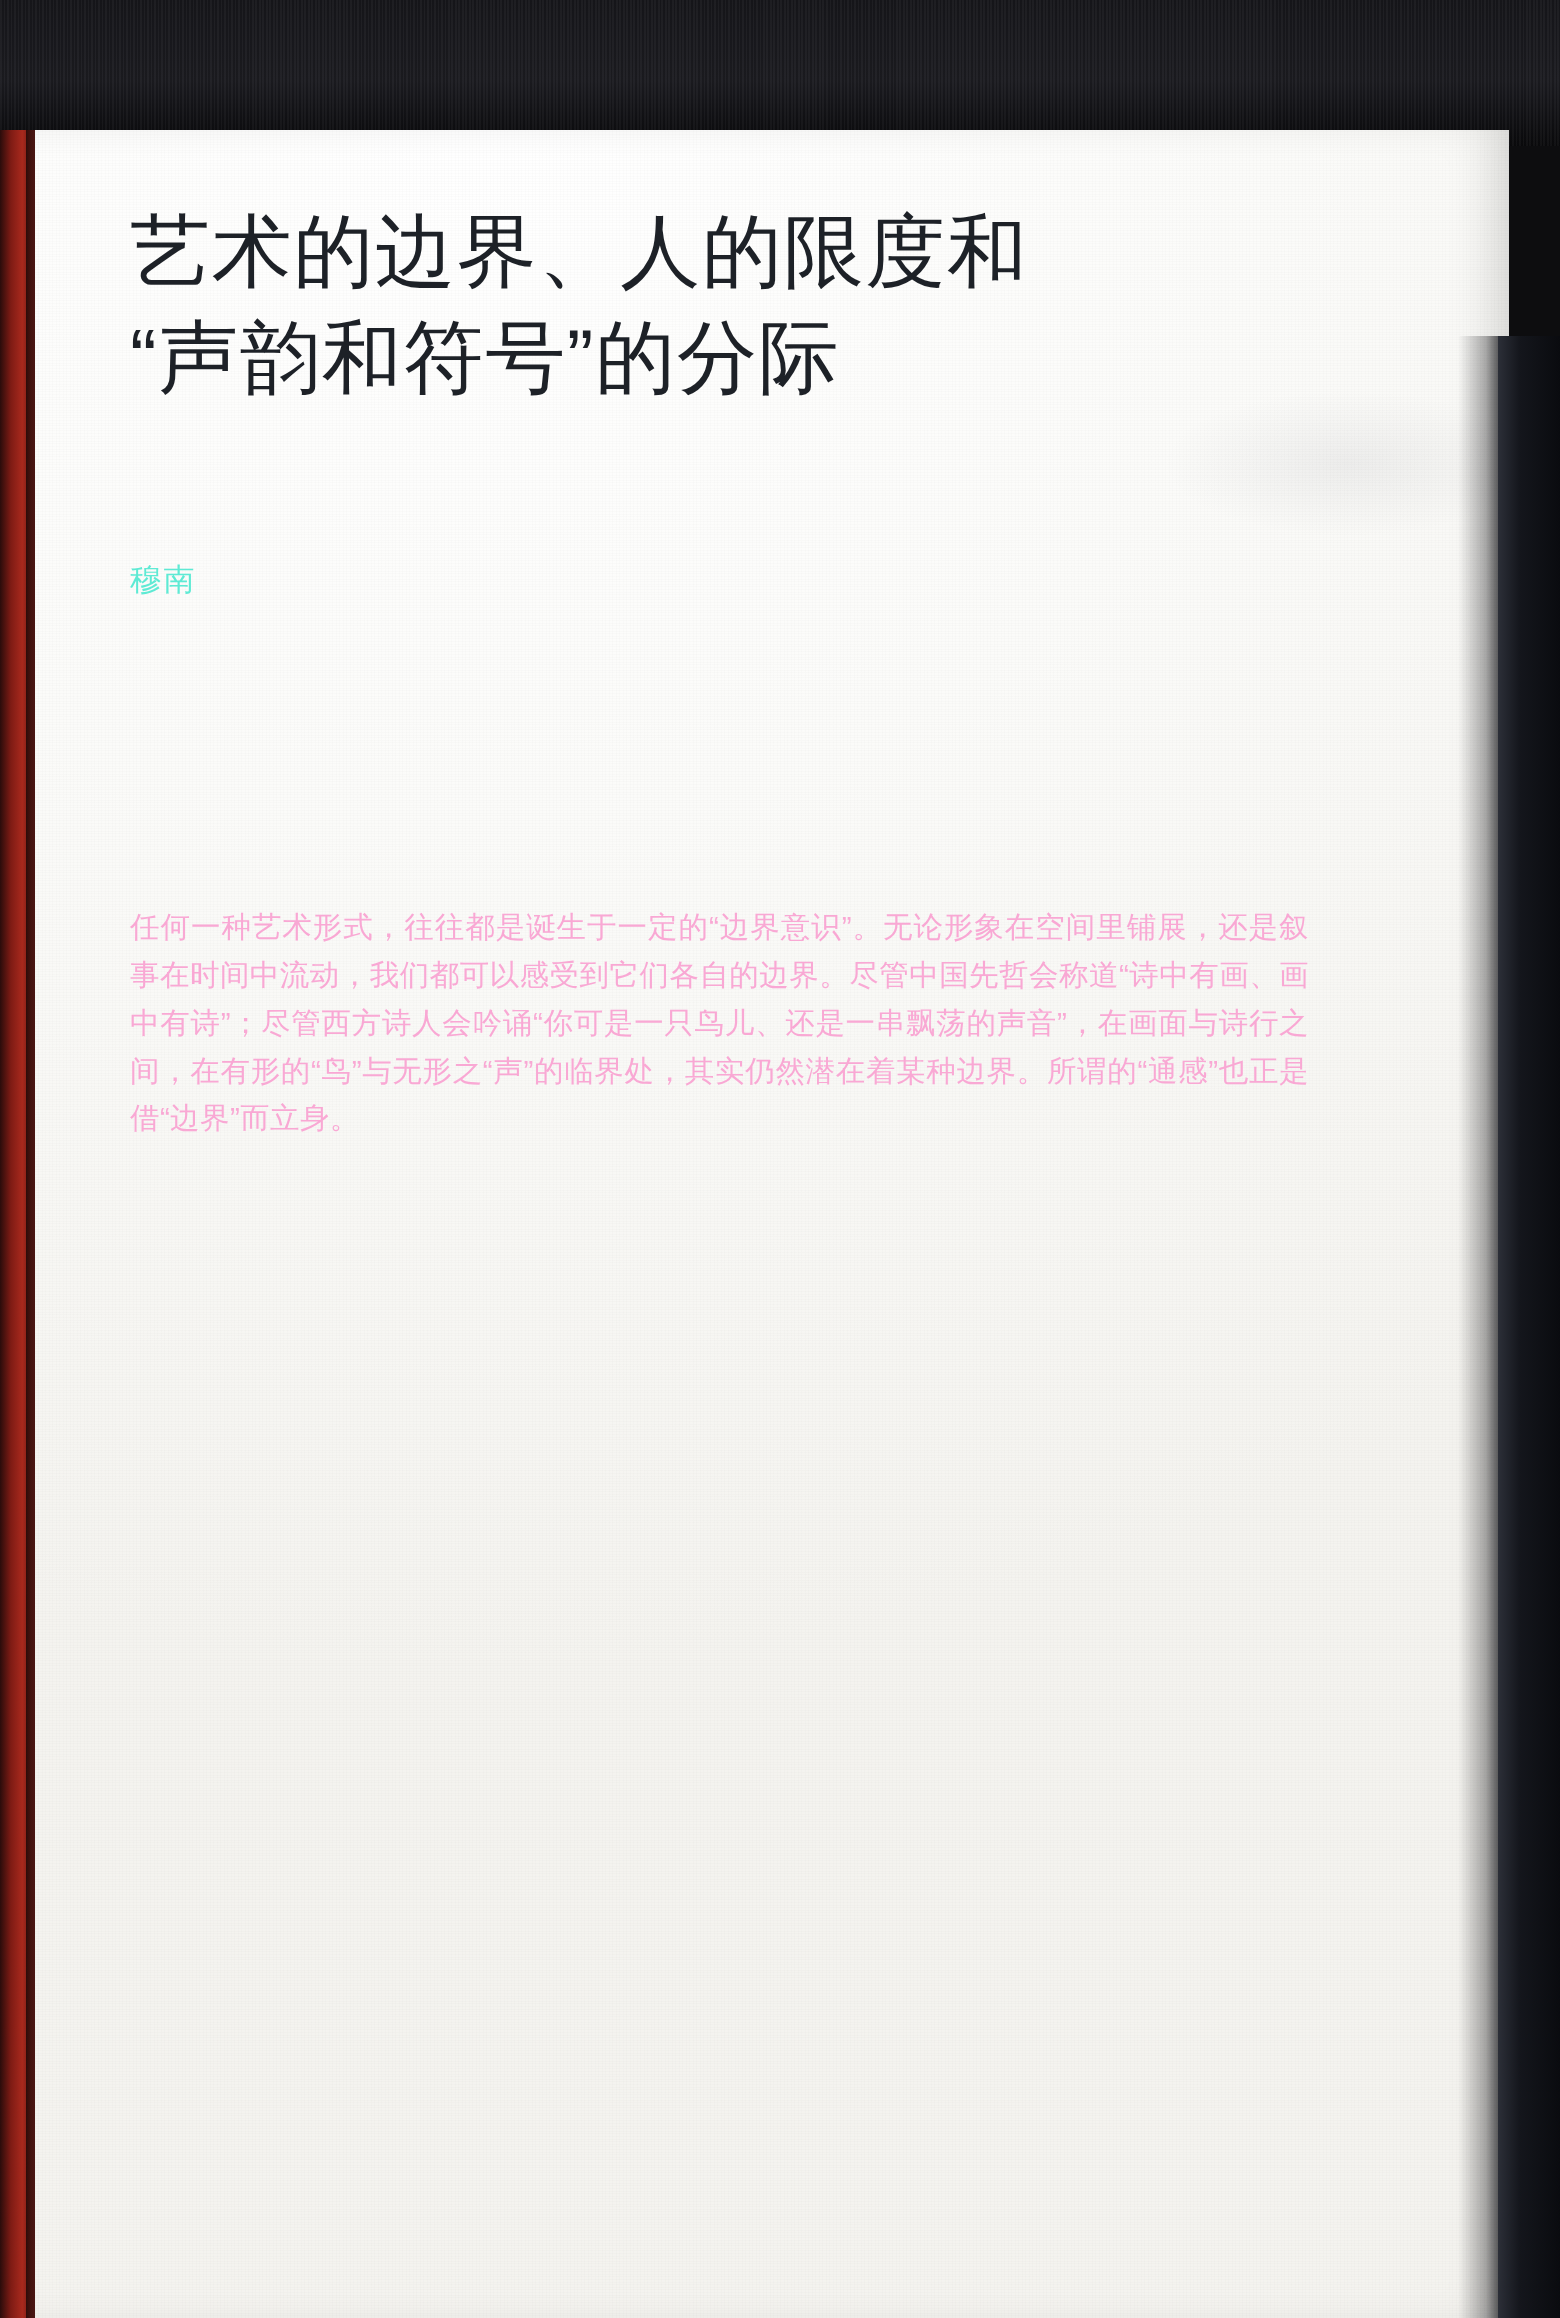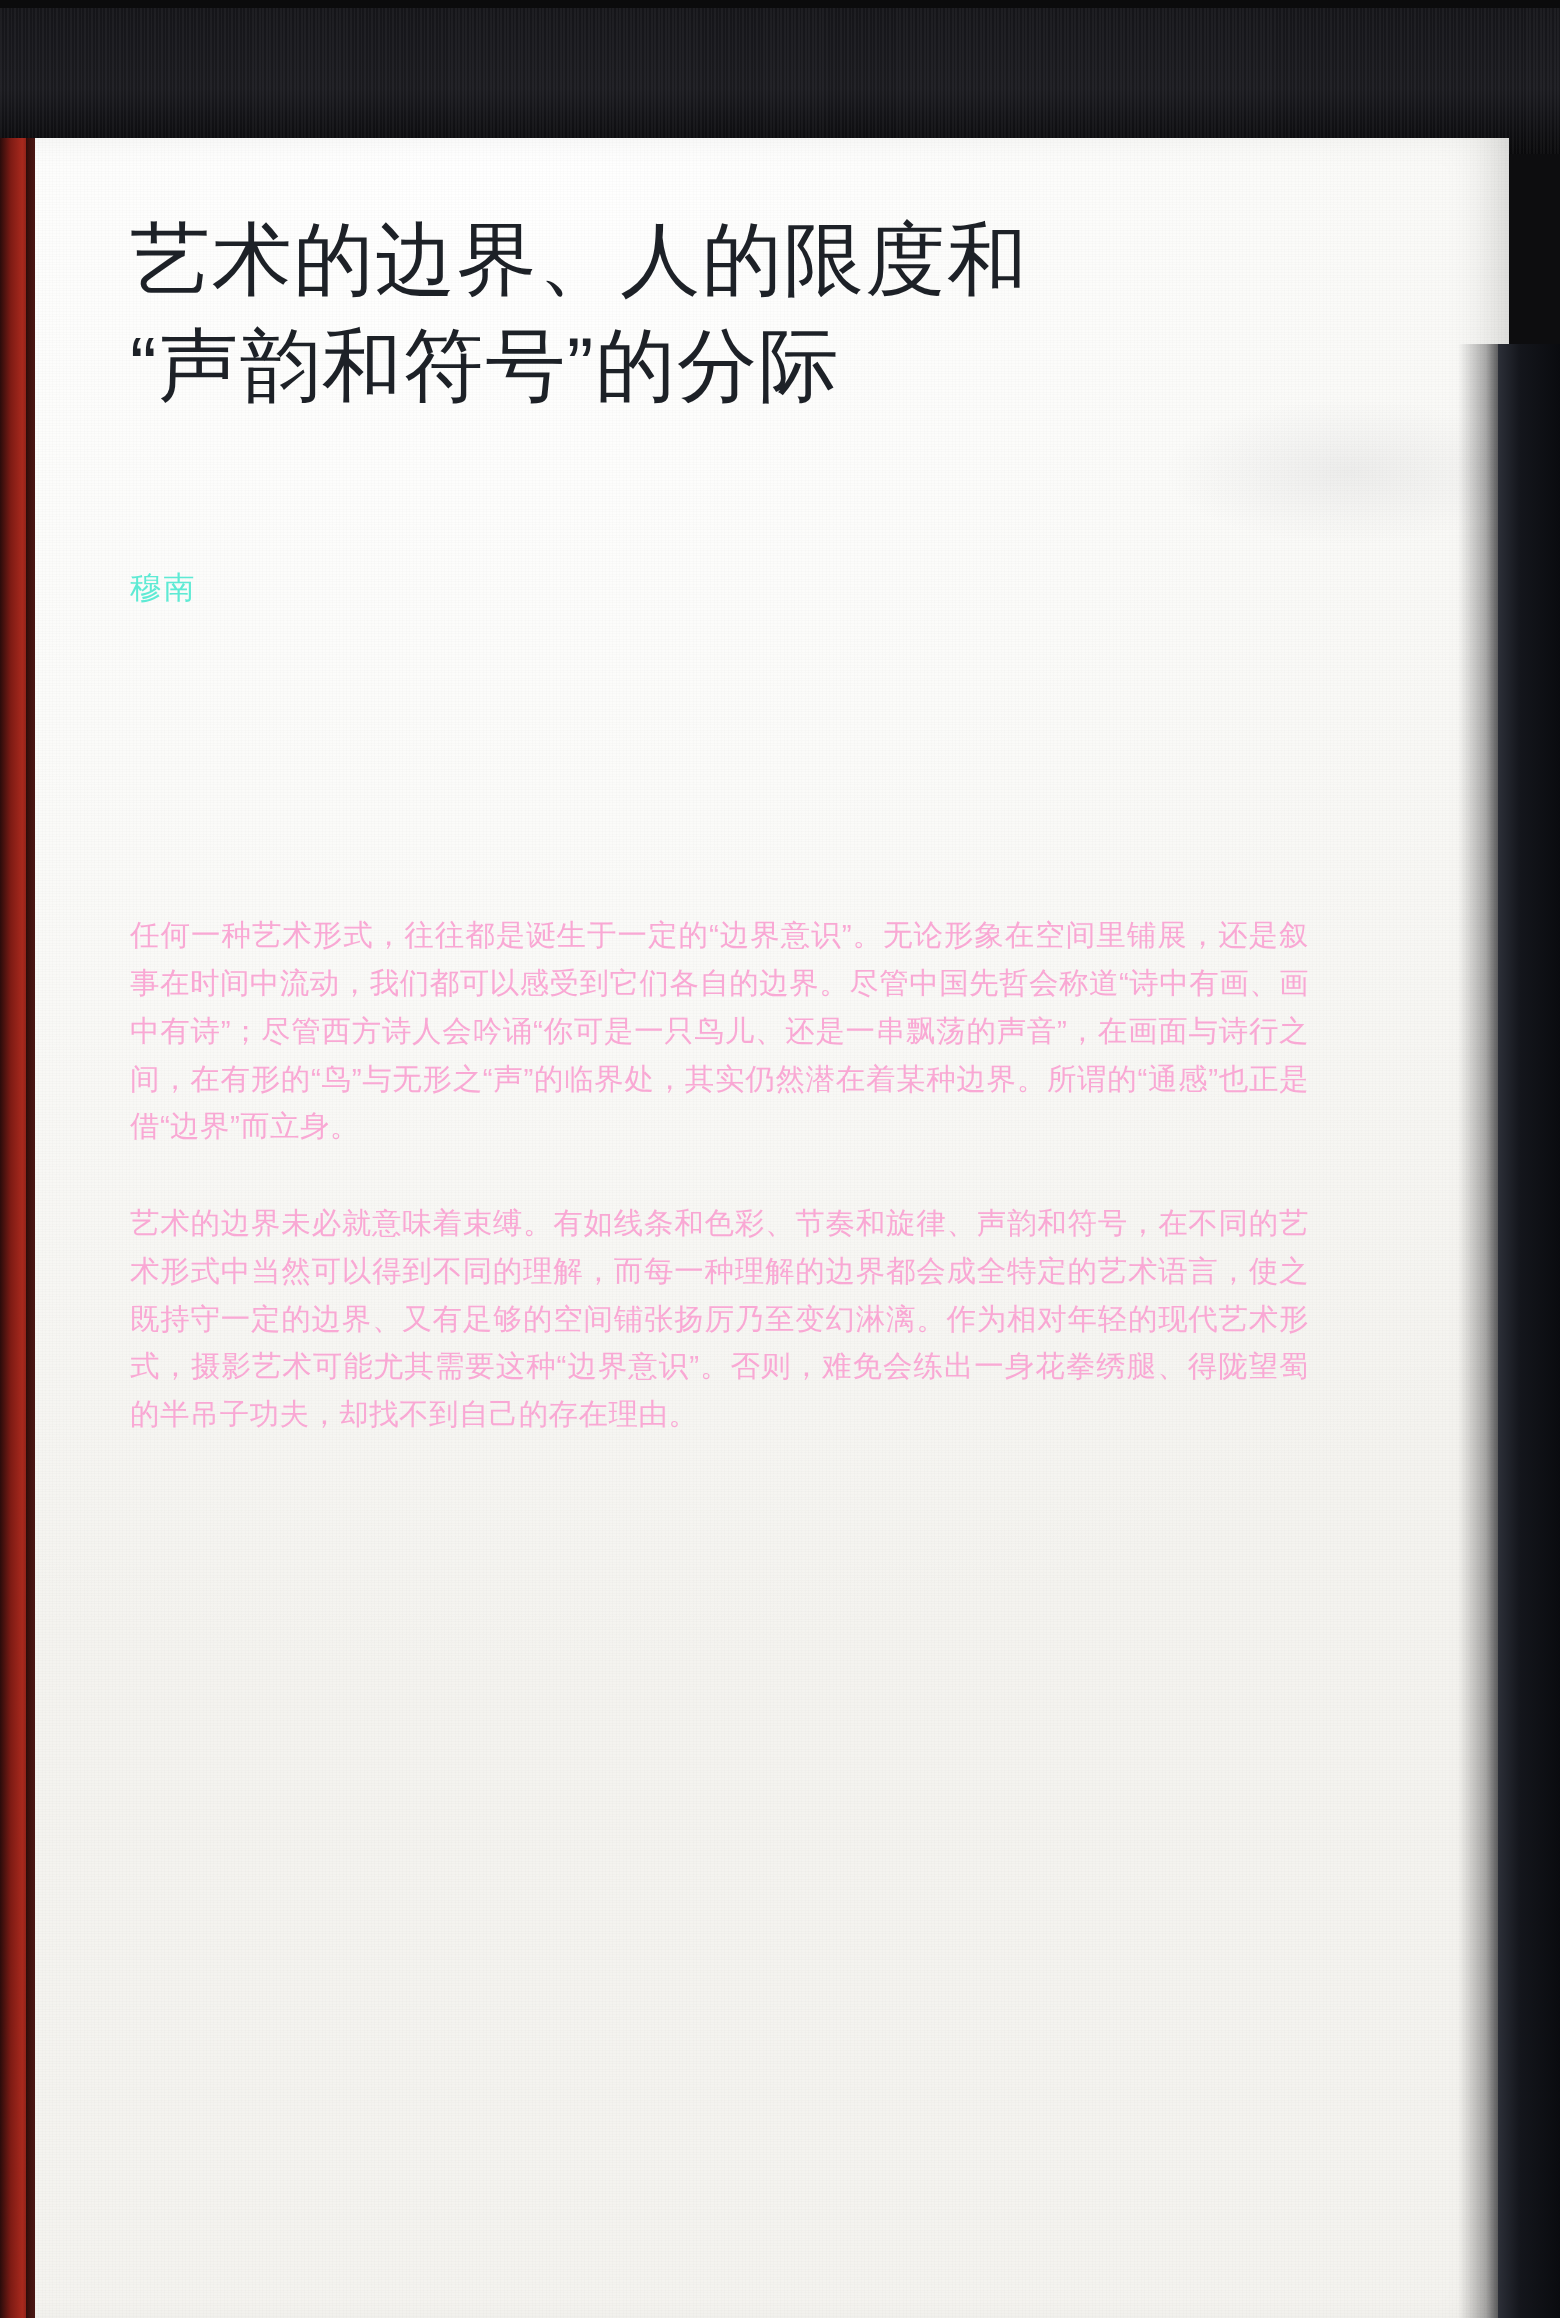--- a/index.html
+++ b/index.html
@@ -10,21 +10,21 @@
   body {
     width: 1560px;
     height: 2319px;
     overflow: hidden;
     font-family: "Liberation Sans", sans-serif;
   }
 
   
   #scan {
     position: absolute;
-    left: 0; top: 8px;
+    left: 0; top: 0;
     width: 1560px;
     height: 1634px;
     background: #0d0d0f;
   }
 
   
   .top-band {
     position: absolute;
     left: 0; top: 0;
     width: 1560px;
@@ -162,18 +162,17 @@
 
     <h1 class="title">
       <span>艺术的边界、人的限度和</span>
       <span class="line2">“声韵和符号”的分际</span>
     </h1>
 
     <div class="author">穆南</div>
 
     <div class="body-copy">
       <p>任何一种艺术形式，往往都是诞生于一定的“边界意识”。无论形象在空间里铺展，还是叙事在时间中流动，我们都可以感受到它们各自的边界。尽管中国先哲会称道“诗中有画、画中有诗”；尽管西方诗人会吟诵“你可是一只鸟儿、还是一串飘荡的声音”，在画面与诗行之间，在有形的“鸟”与无形之“声”的临界处，其实仍然潜在着某种边界。所谓的“通感”也正是借“边界”而立身。</p>
-      <p>艺术的边界未必就意味着束缚。有如线条和色彩、节奏和旋律、声韵和符号，在不同的艺术形式中当然可以得到不同的理解，而每一种理解的边界都会成全特定的艺术语言，使之既持守一定的边界、又有足够的空间铺张扬厉乃至变幻淋漓。作为相对年轻的现代艺术形式，摄影艺术可能尤其需要这种“边界意识”。否则，难免会练出一身花拳绣腿、得陇望蜀的半吊子功夫，却找不到自己的存在理由。</p>
     </div>
 
   </div>
 </div>
 
 
 </body></html>

